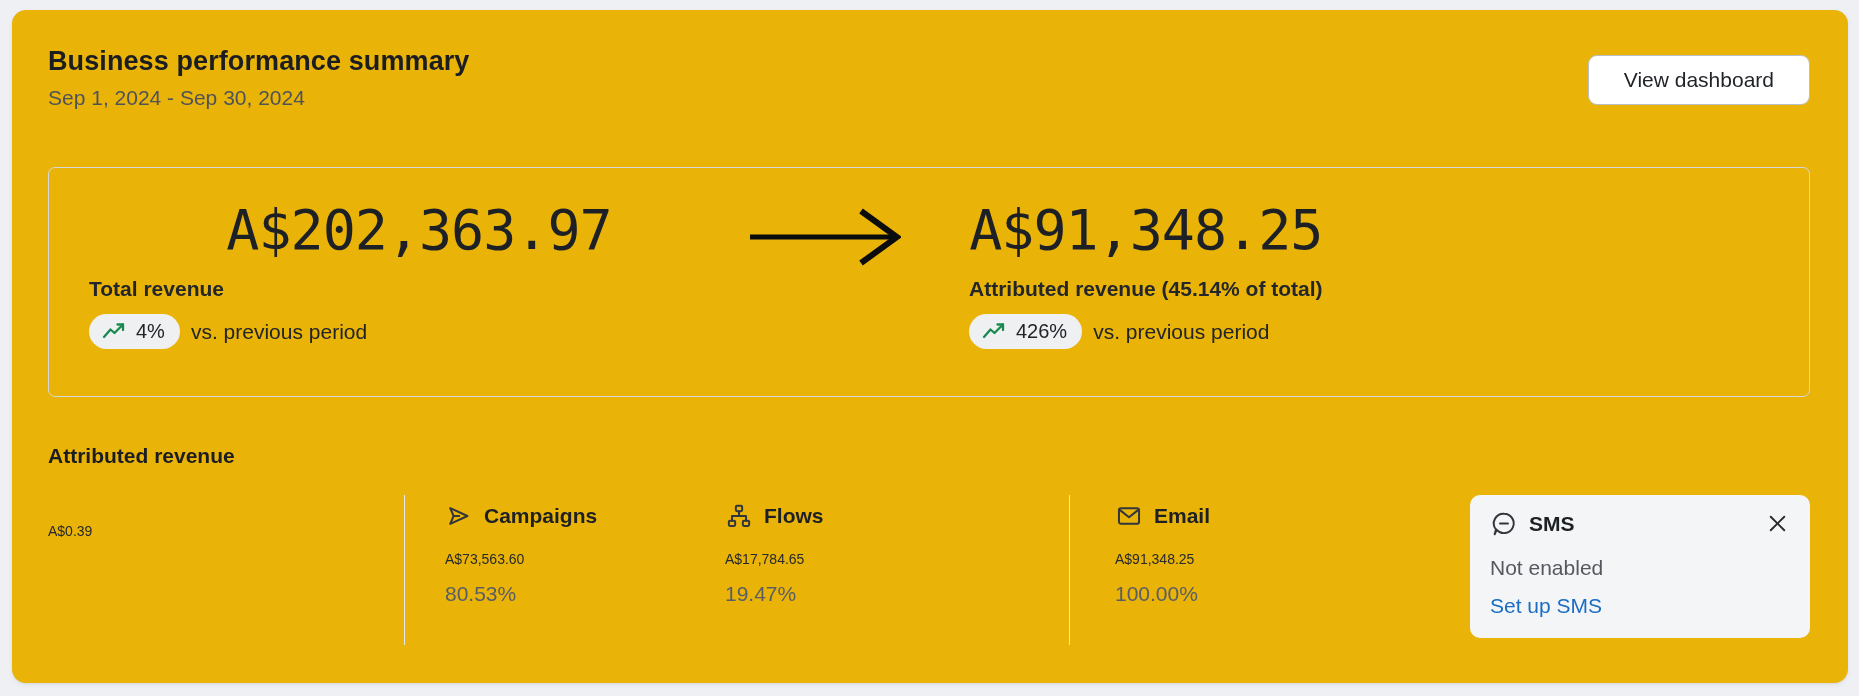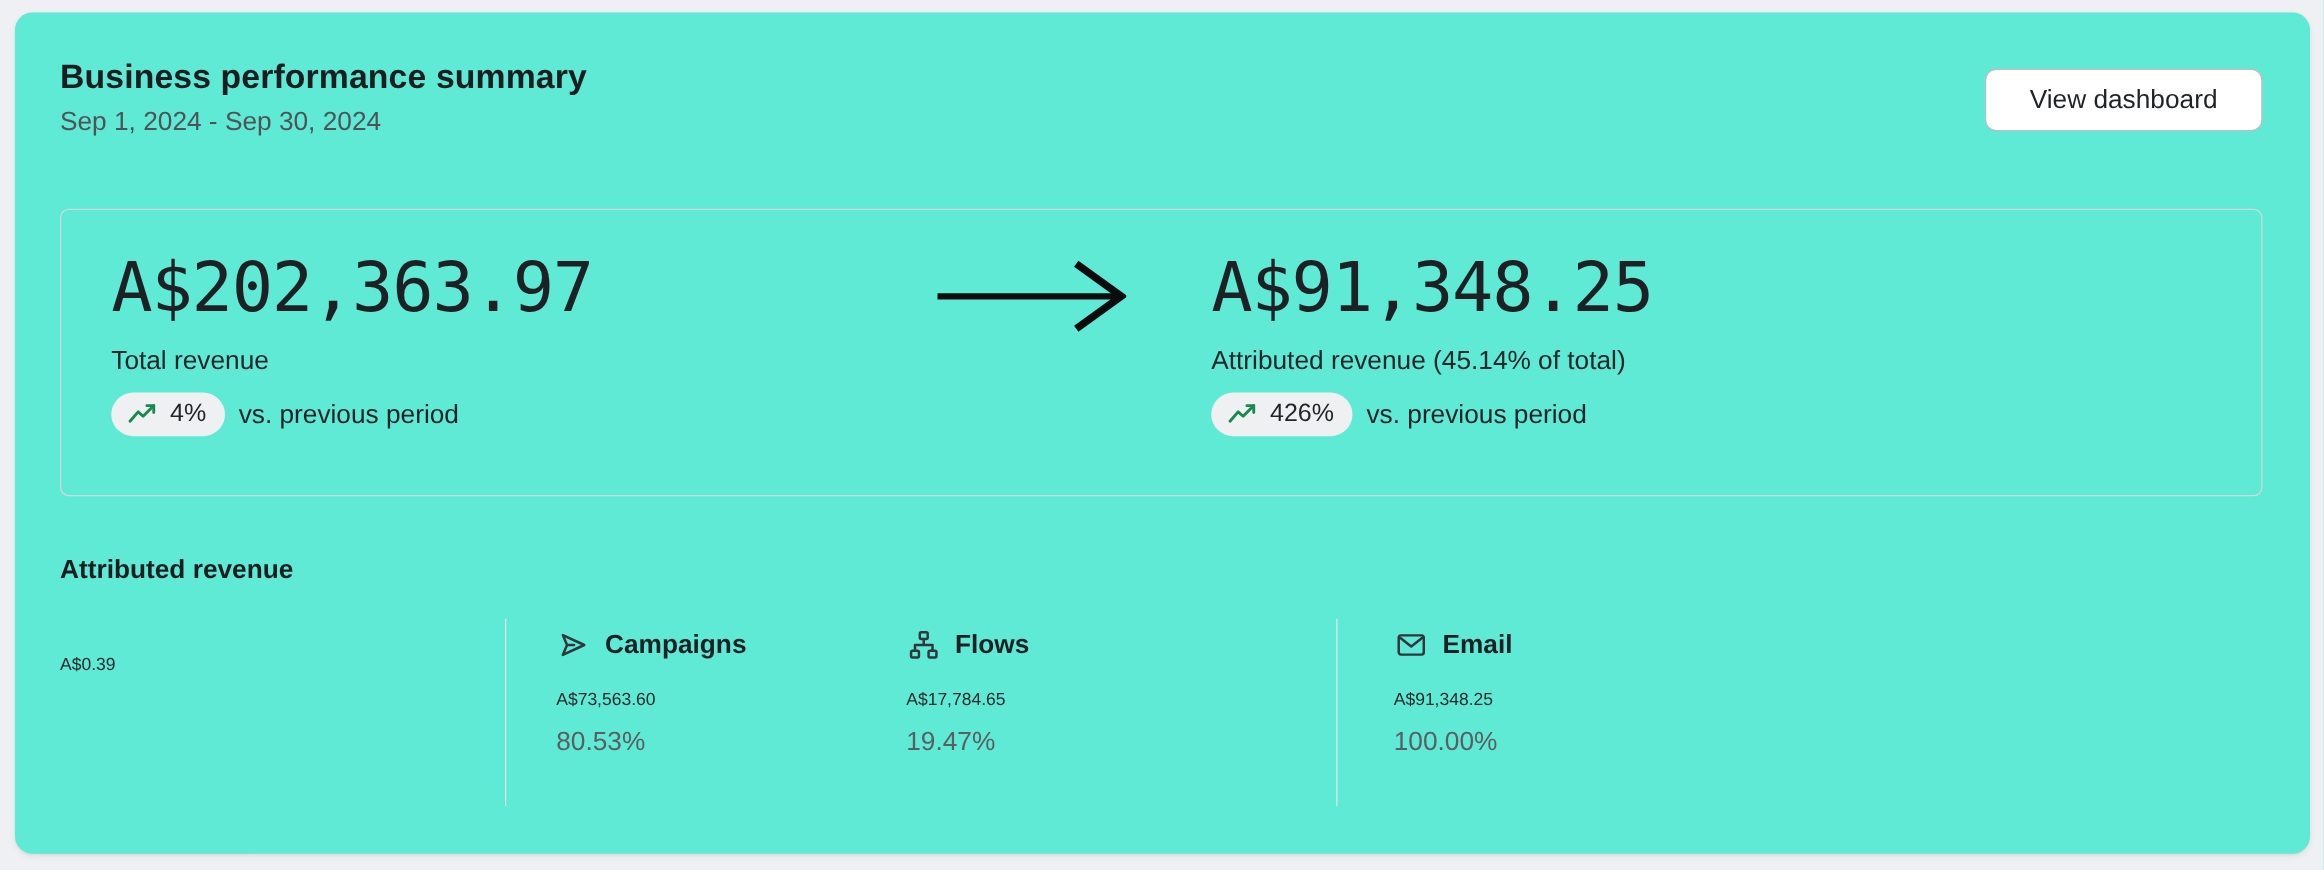--- a/index.html
+++ b/index.html
@@ -7,21 +7,21 @@
   body {
     font-family: "Liberation Sans", sans-serif;
     background: #eef0f3;
     color: #212428;
     overflow: hidden;
   }
   .card {
     position: absolute;
     left: 12px; top: 10px;
     width: 1836px; height: 673px;
-    background: #5eead4;
+    background: #eab308;
     border-radius: 14px;
     box-shadow: 0 1px 2px rgba(20,24,28,.06), 0 2px 6px rgba(20,24,28,.05);
     padding: 36px 38px 0 36px;
   }
   
   .header { display: flex; justify-content: space-between; align-items: flex-start; }
   .page-title { font-size: 27px; font-weight: 700; color: #1b1d21; letter-spacing: .1px; }
   .date-range { font-size: 21px; color: #4f5358; margin-top: 9px; }
   .btn-secondary {
     margin-top: 9px;
@@ -45,22 +45,23 @@
   }
   .metric-block.left { width: 660px; flex: 0 0 660px; }
   .arrow-wrap { flex: 0 0 220px; padding-top: 10px; }
   .metric-value {
     font-family: "DejaVu Sans Mono", monospace;
     font-size: 55px;
     font-weight: 400;
     color: #1d2024;
     letter-spacing: -1px;
     white-space: nowrap;
-  }
-  .metric-label { font-size: 21px; font-weight: 400; color: #23262a; margin-top: 15px; }
+    text-align: center;
+  }
+  .metric-label { font-size: 21px; font-weight: 700; color: #23262a; margin-top: 15px; }
   .change-row { display: flex; align-items: center; margin-top: 13px; }
   .change-badge {
     display: inline-flex; align-items: center; gap: 9px;
     background: #eef0f2;
     border-radius: 999px;
     padding: 6px 15px 6px 13px;
     font-size: 20px; color: #212428;
   }
   .change-suffix { font-size: 21px; color: #212428; margin-left: 11px; }
   
@@ -202,16 +203,37 @@
             <rect x="3.4" y="5.4" width="17.2" height="13.2" rx="1.6"></rect>
             <polyline points="4.6,7.2 12,13 19.4,7.2"></polyline>
           </svg>
         </span>
         <span class="col-label">Email</span>
       </div>
       <div class="col-value">A$91,348.25</div>
       <div class="col-pct">100.00%</div>
     </div>
 
+    <div class="sms-card">
+      <div class="sms-head">
+        <span class="icon">
+          <svg width="28" height="28" viewBox="0 0 24 24" fill="none" stroke="#30363c" stroke-width="1.7" stroke-linecap="round" stroke-linejoin="round">
+            <path d="M12 3.2a8.3 8.3 0 1 1-6.2 13.8L4 20.8l1.1-4.1A8.3 8.3 0 0 1 12 3.2z"></path>
+            <line x1="8.6" y1="11.5" x2="15.4" y2="11.5"></line>
+          </svg>
+        </span>
+        <span class="col-label">SMS</span>
+        <button class="close-btn">
+          <span class="icon">
+            <svg width="25" height="25" viewBox="0 0 24 24" fill="none" stroke="#26292d" stroke-width="1.8" stroke-linecap="round">
+              <line x1="5.5" y1="5.5" x2="18.5" y2="18.5"></line>
+              <line x1="18.5" y1="5.5" x2="5.5" y2="18.5"></line>
+            </svg>
+          </span>
+        </button>
+      </div>
+      <div class="sms-status">Not enabled</div>
+      <a class="sms-link">Set up SMS</a>
+    </div>
 
   </div>
 
 </div>
 
 </body></html>

